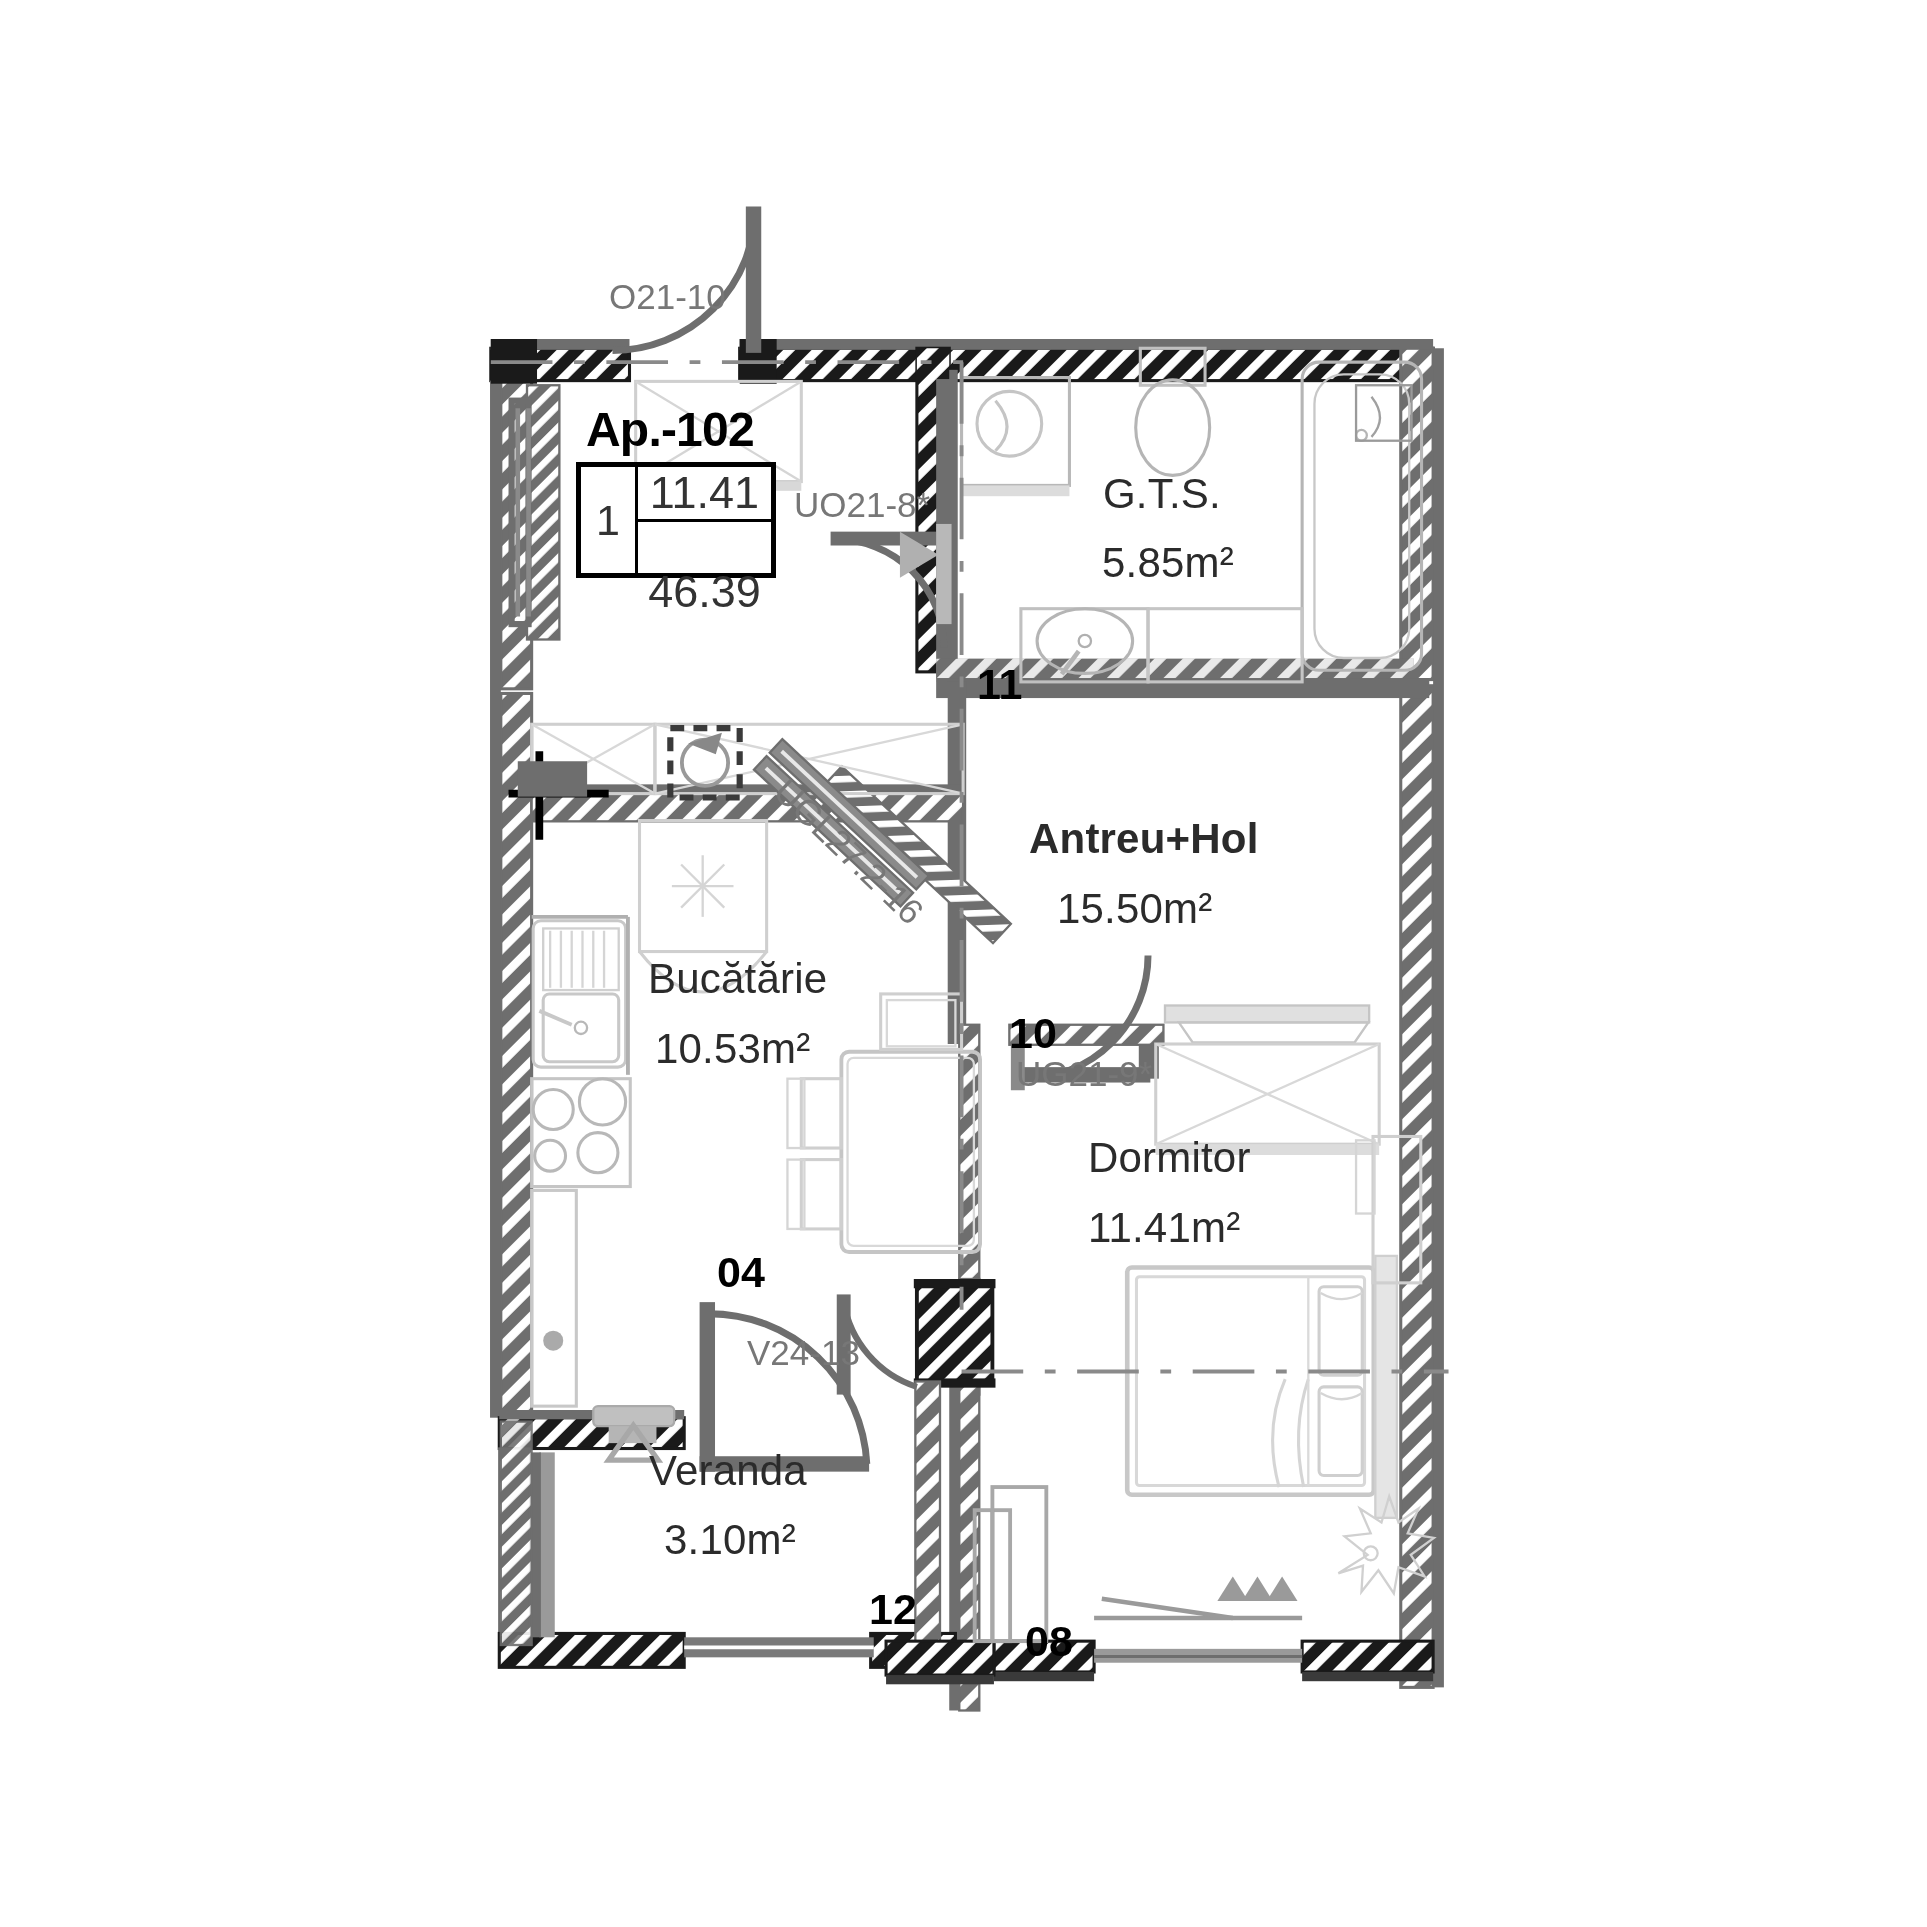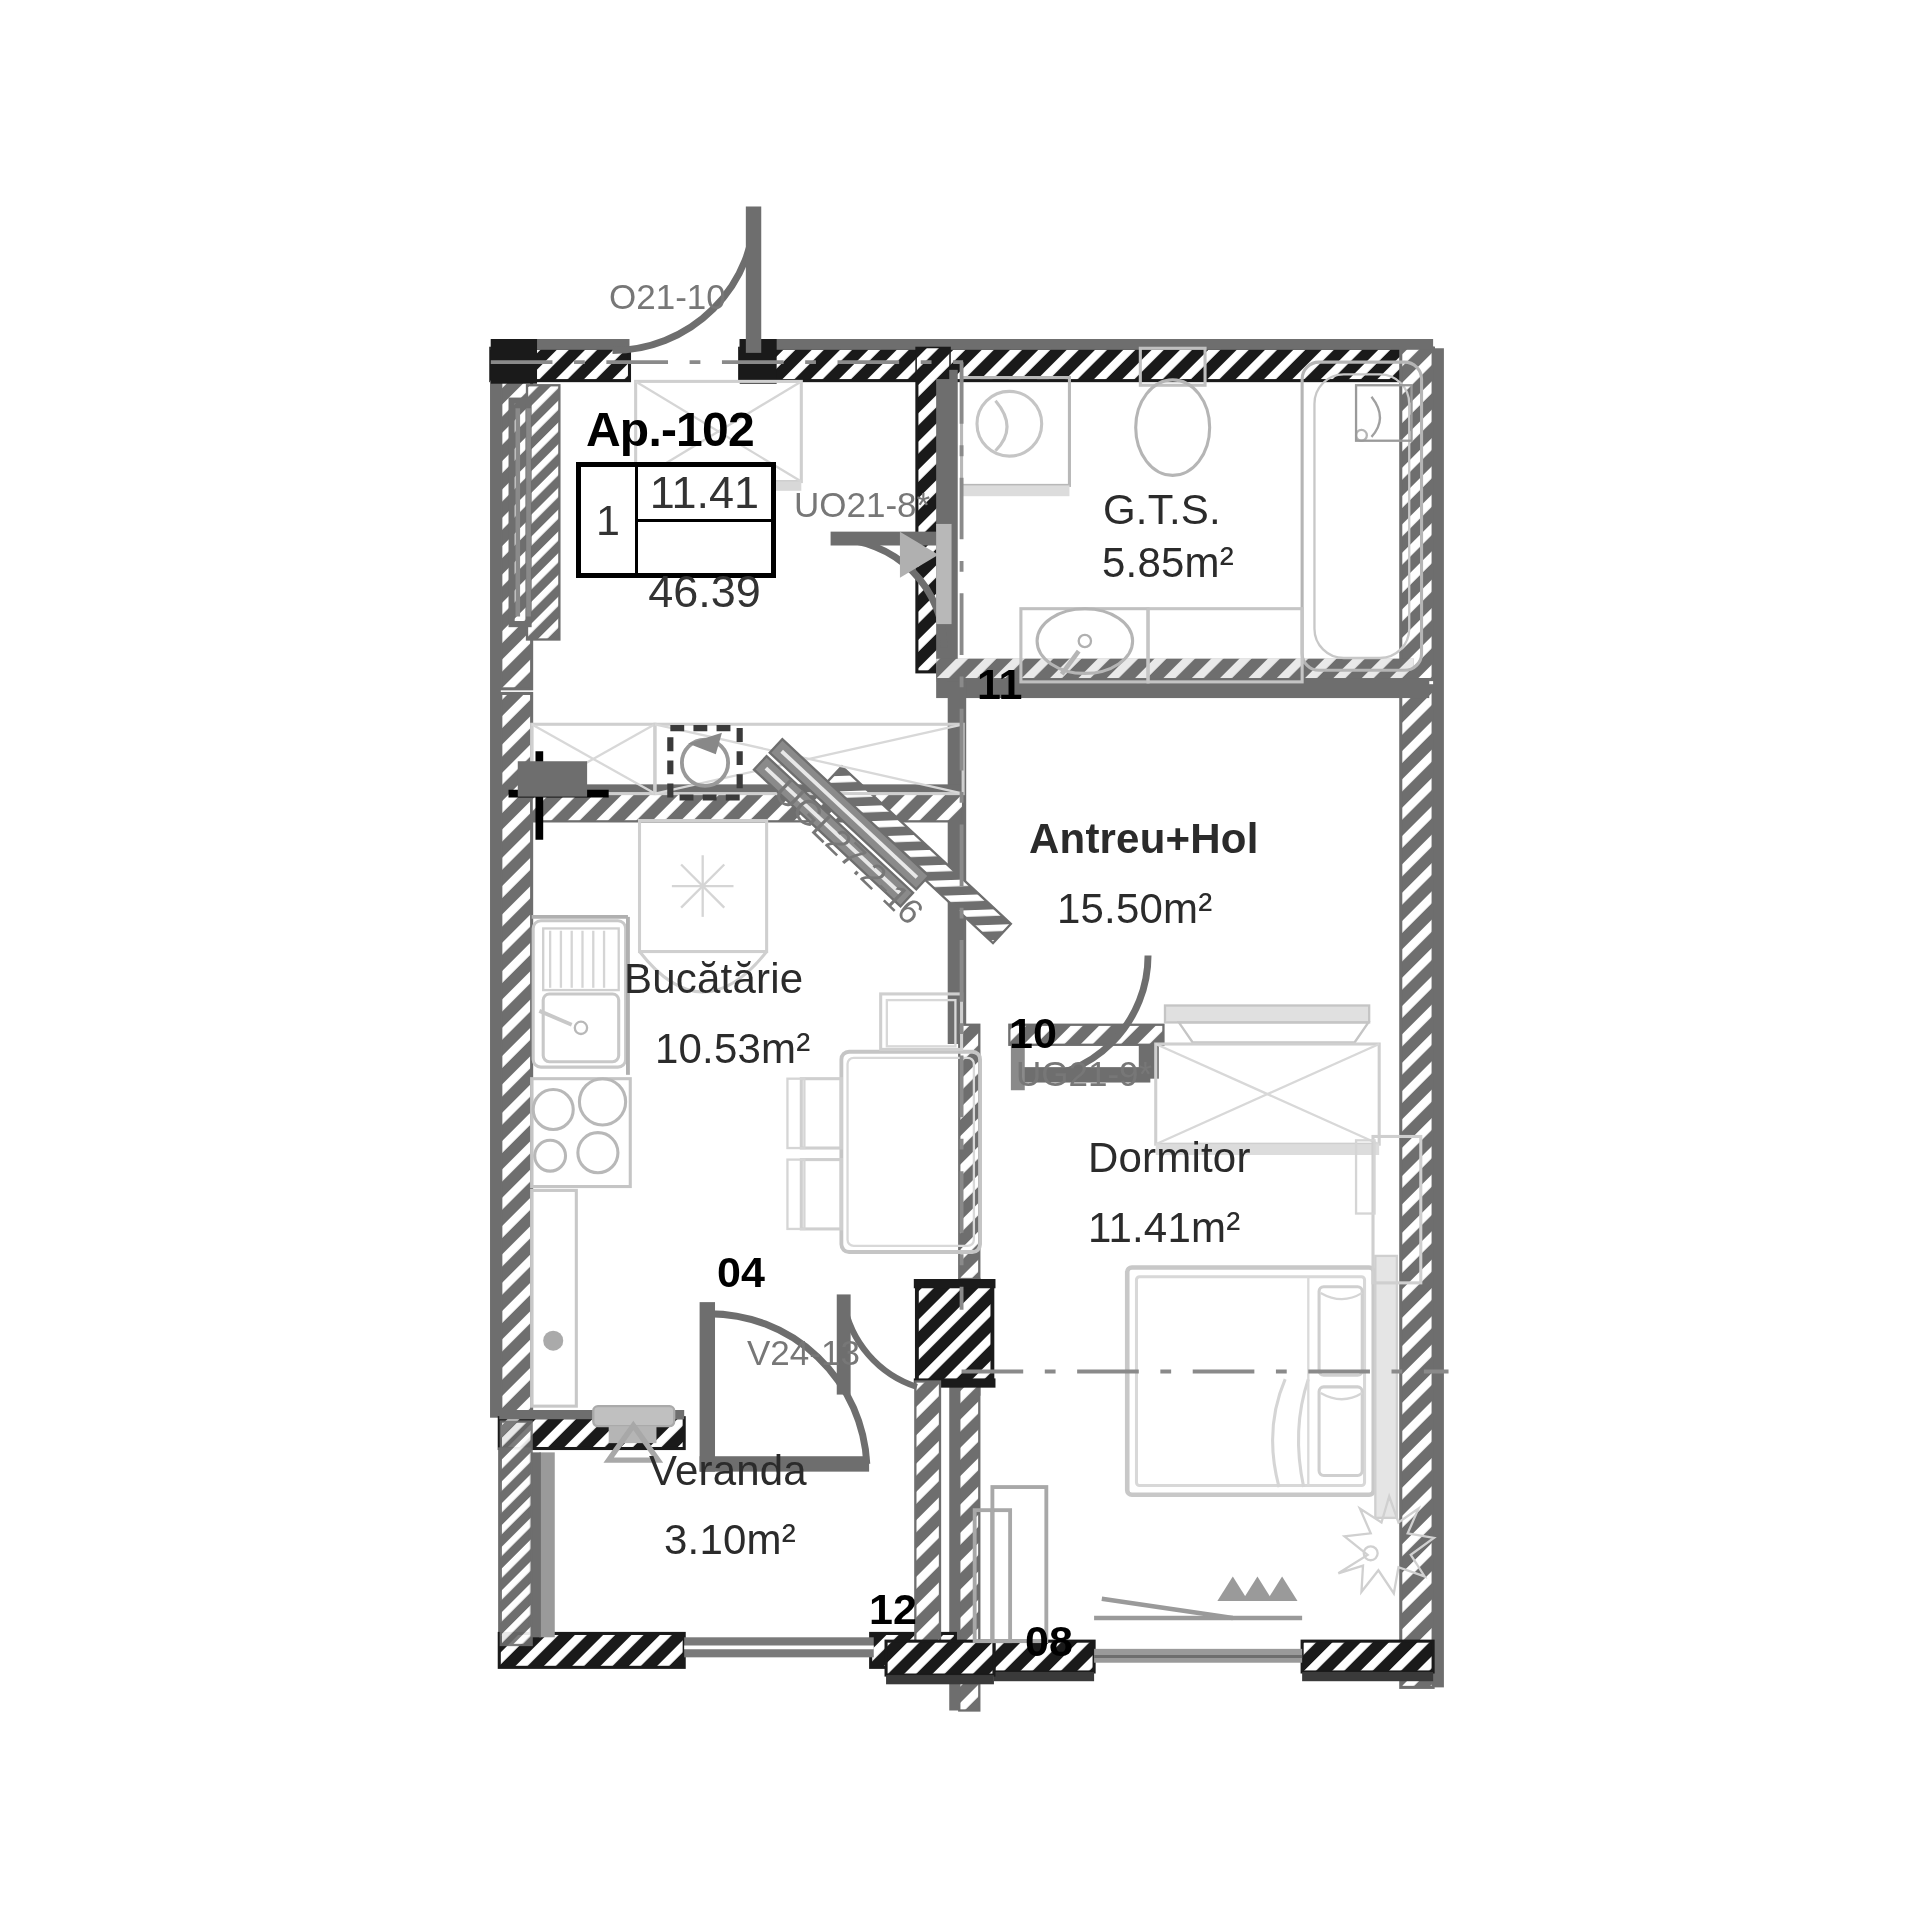--- a/index.html
+++ b/index.html
@@ -367,29 +367,29 @@
 <div class="lbl ap-title" style="left:586px;top:402px;text-align:right;">Ap.-102</div>
 
 <div class="ap-box" style="left:576px;top:462px;width:190px;height:106px;">
   <div class="ap-cell-left">1</div>
   <div class="ap-cell-right">
     <div class="ap-num top">11.41</div>
     <div class="ap-num">46.39</div>
   </div>
 </div>
 
-<div class="lbl room-name" style="left:1103px;top:486px;">G.T.S.</div>
+<div class="lbl room-name" style="left:1103px;top:470px;">G.T.S.</div>
 <div class="lbl room-area" style="left:1102px;top:539px;">5.85m²</div>
 <div class="lbl room-num" style="left:977px;top:616px;">11</div>
 
 <div class="lbl room-name" style="left:1029px;top:815px;font-weight:bold;">Antreu+Hol</div>
 <div class="lbl room-area" style="left:1057px;top:885px;">15.50m²</div>
 <div class="lbl room-num" style="left:1009px;top:965px;">10</div>
 
-<div class="lbl room-name" style="left:624px;top:955px;">Bucătărie</div>
+<div class="lbl room-name" style="left:648px;top:955px;">Bucătărie</div>
 <div class="lbl room-area" style="left:655px;top:1025px;">10.53m²</div>
 <div class="lbl room-num" style="left:717px;top:1204px;">04</div>
 
 <div class="lbl room-name" style="left:1088px;top:1134px;">Dormitor</div>
 <div class="lbl room-area" style="left:1088px;top:1204px;">11.41m²</div>
 <div class="lbl room-num" style="left:1025px;top:1573px;">08</div>
 
 <div class="lbl room-name" style="left:649px;top:1447px;">Veranda</div>
 <div class="lbl room-area" style="left:664px;top:1516px;">3.10m²</div>
 <div class="lbl room-num" style="left:869px;top:1541px;">12</div>

